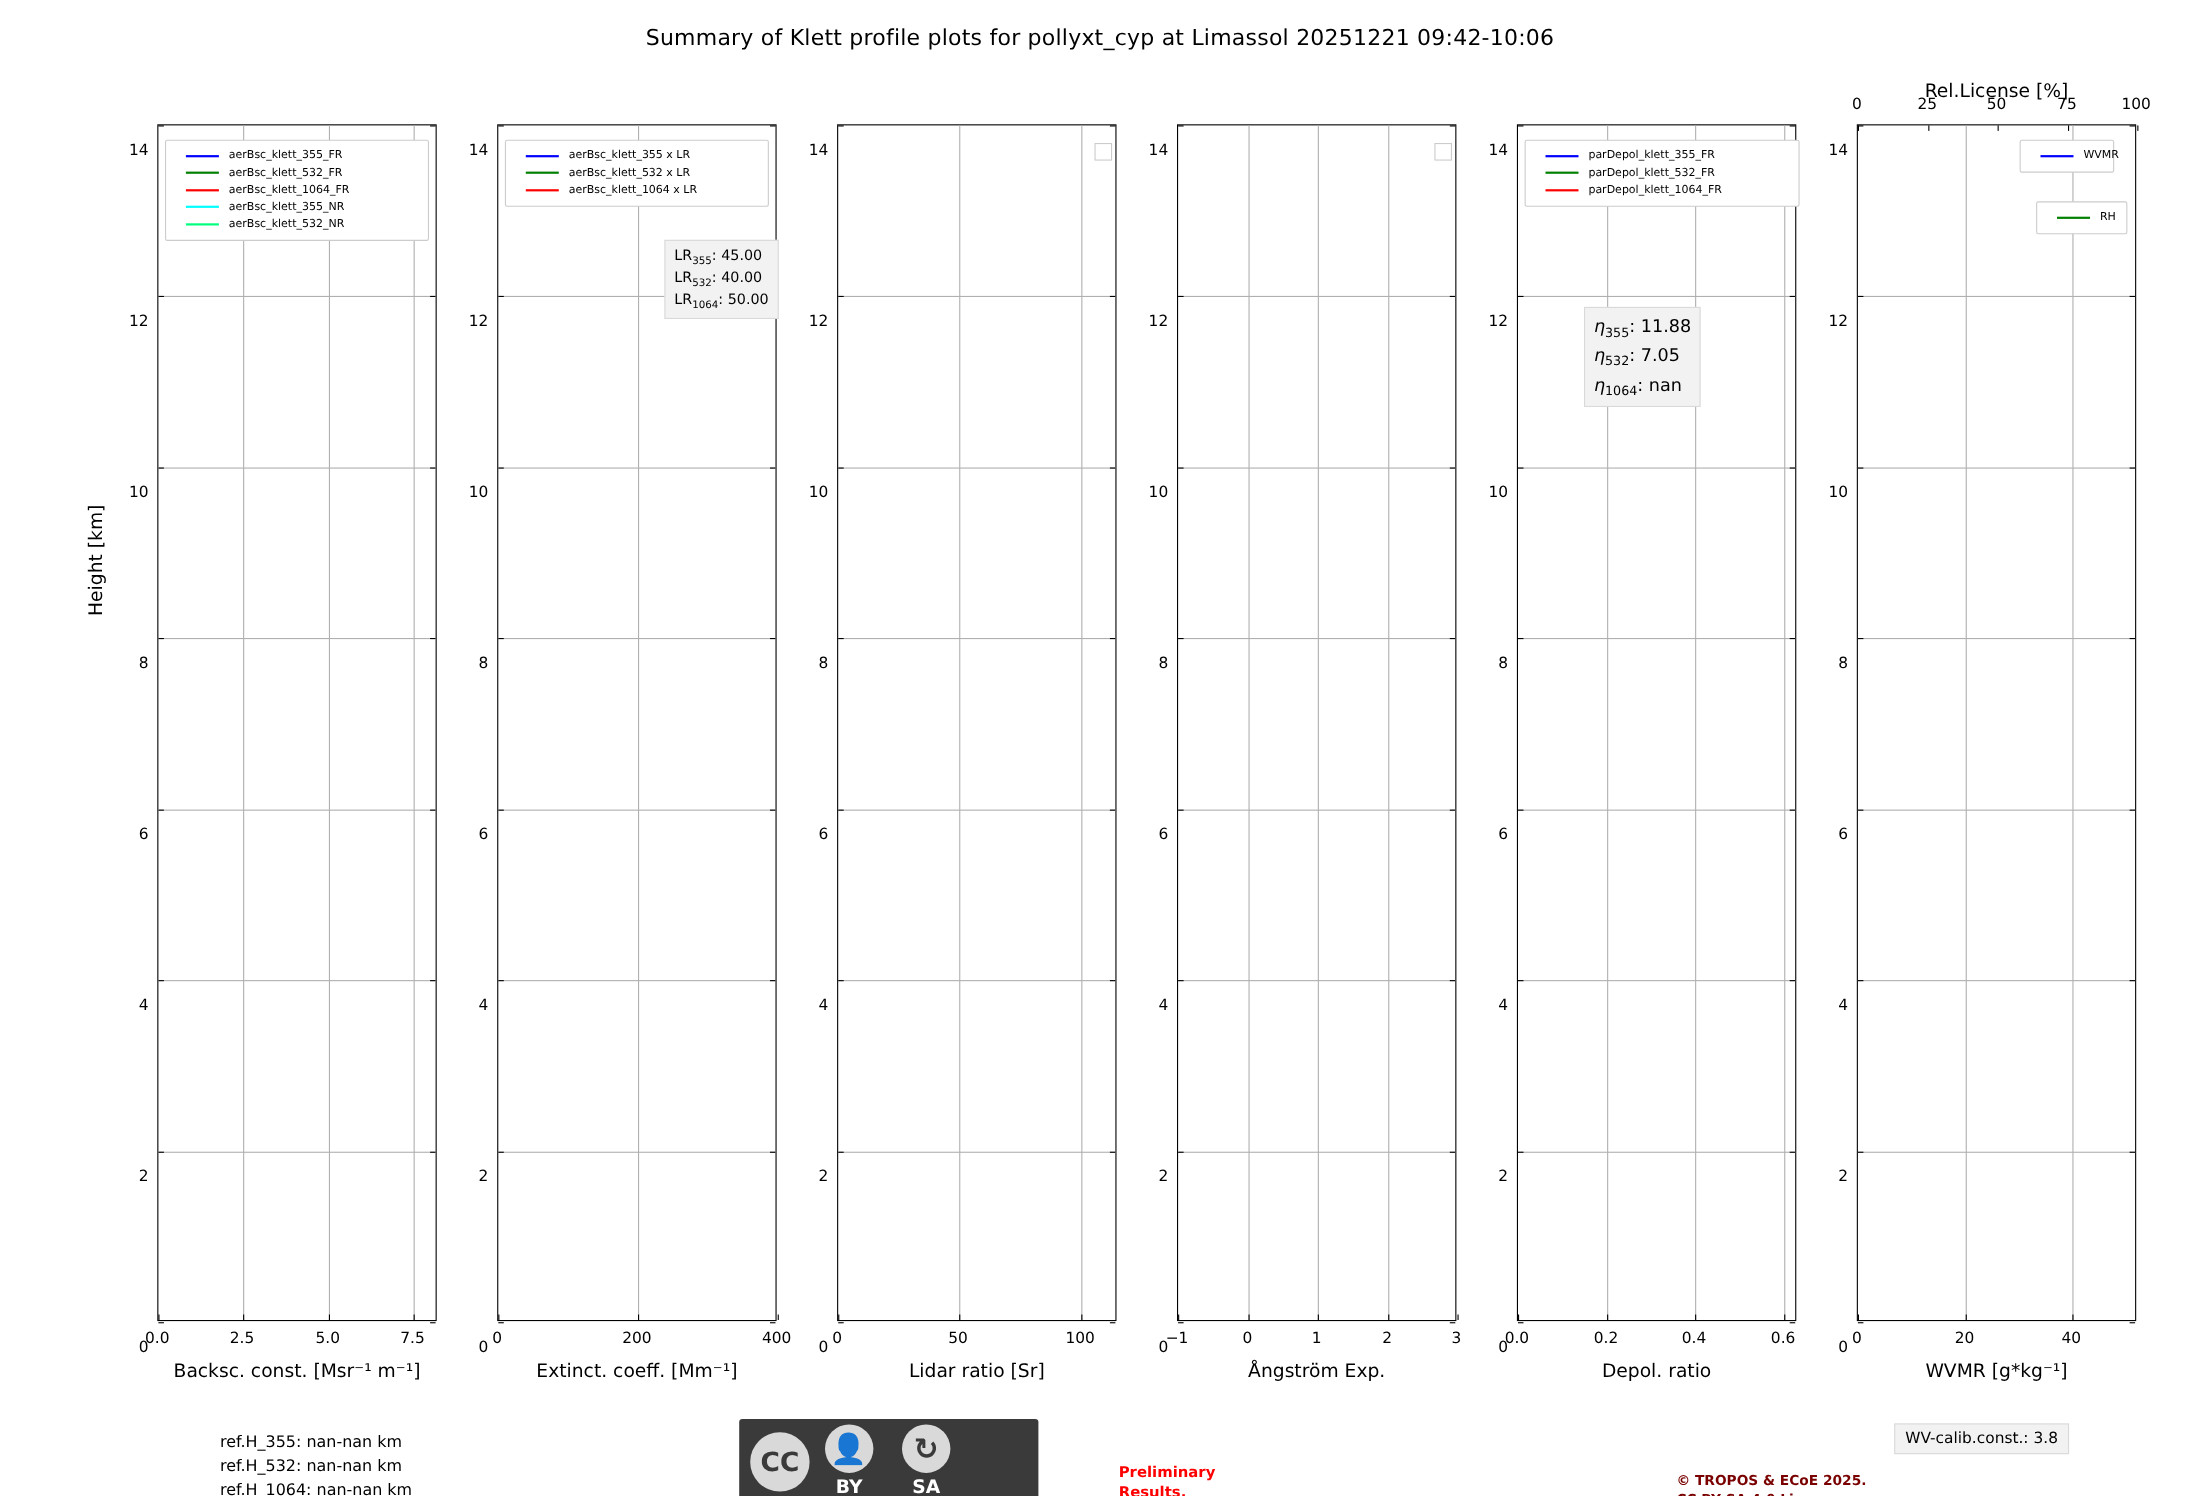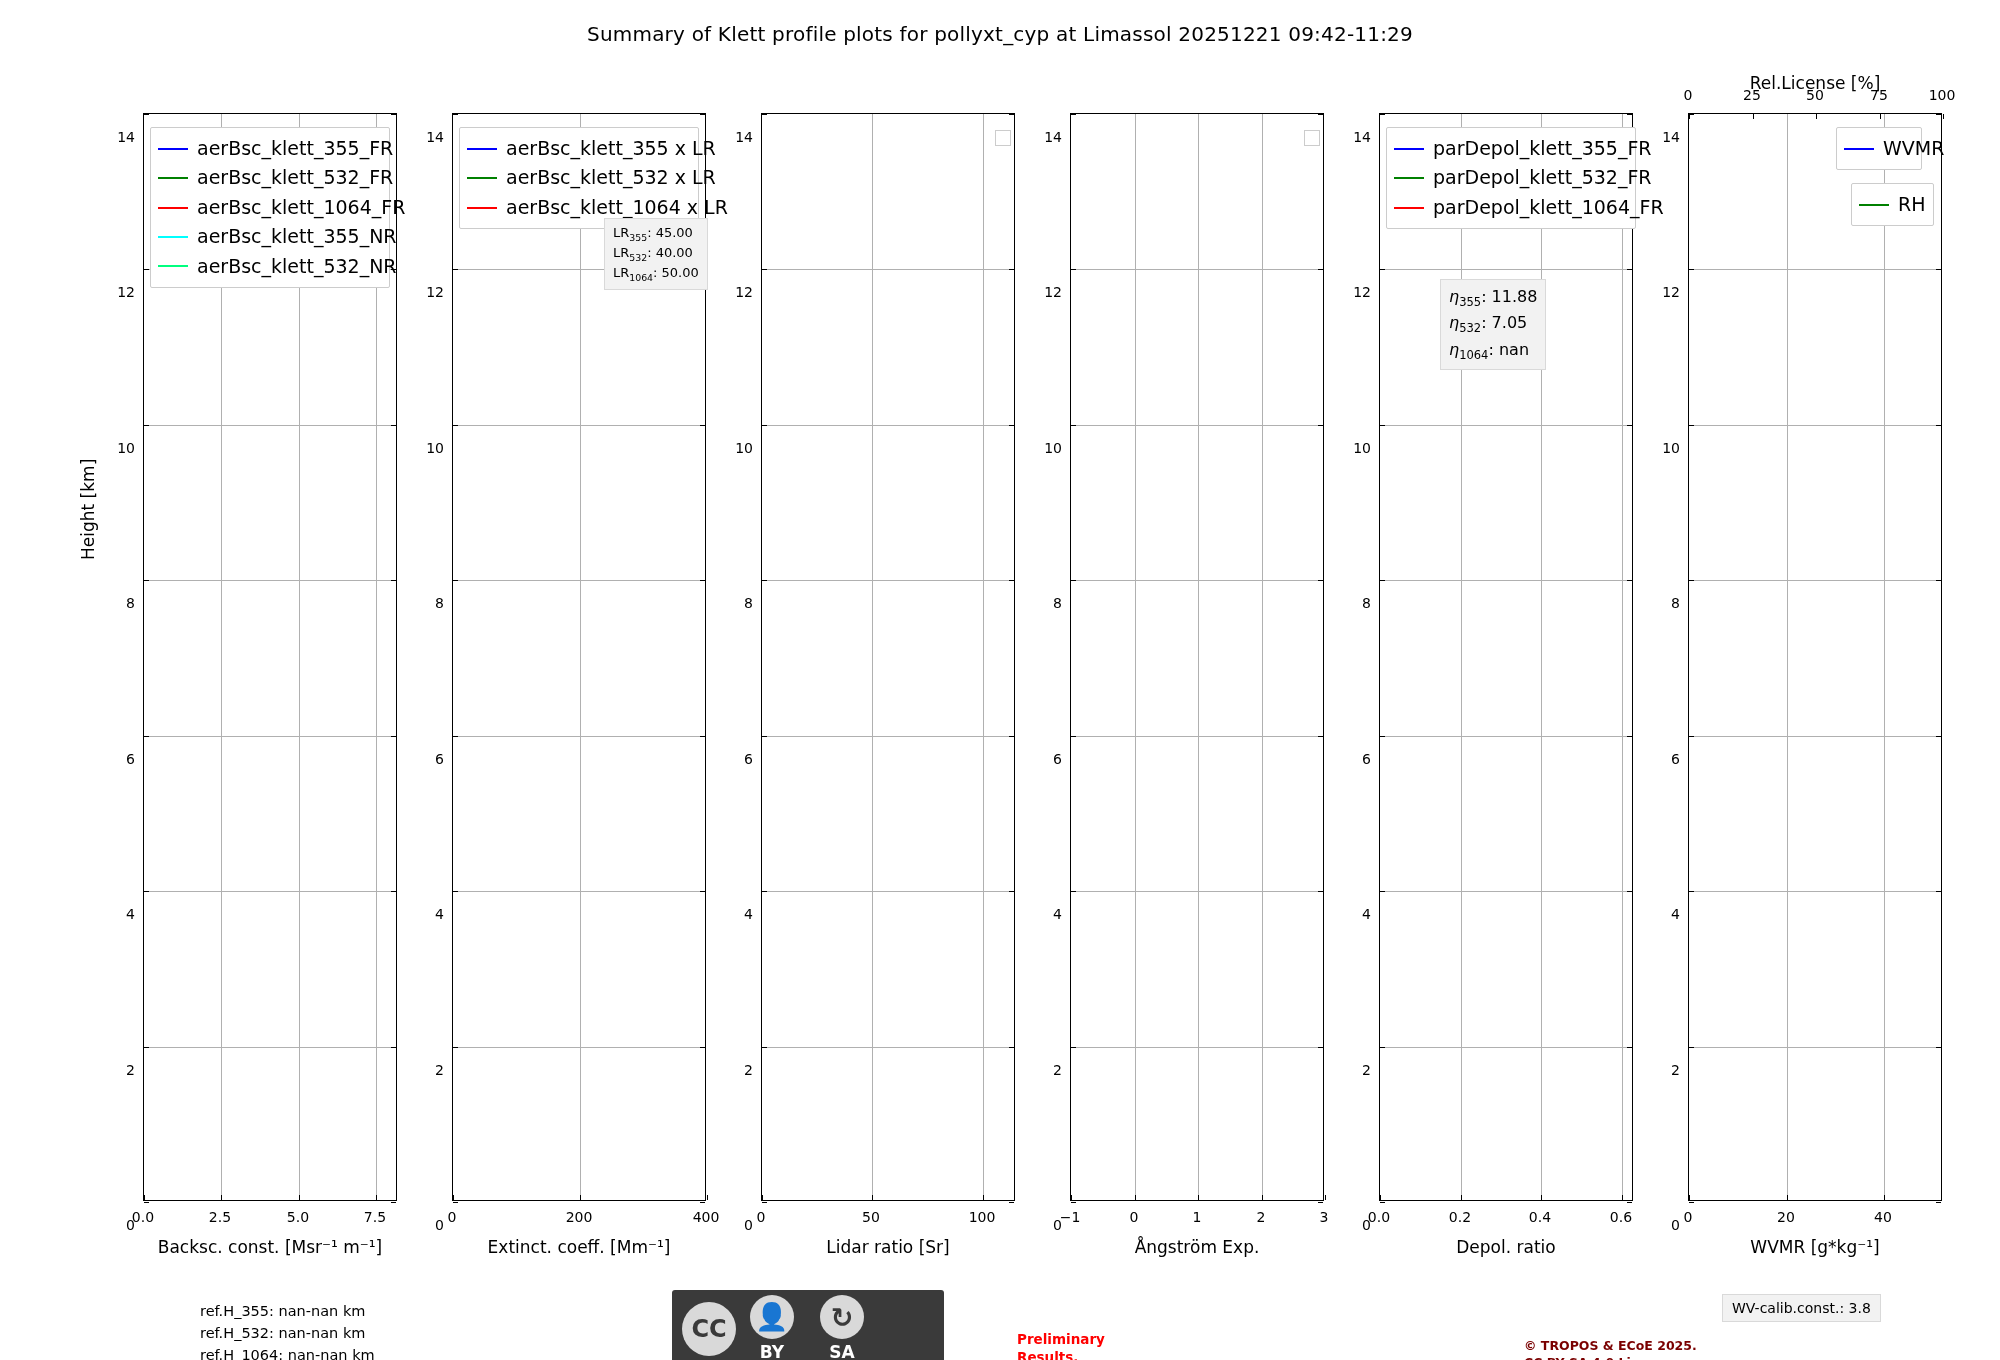--- a/index.html
+++ b/index.html
@@ -82,22 +82,22 @@
     text-align: center;
     white-space: nowrap;
     transform: translateX(-50%);
   }
   
   .legend {
     position: absolute;
     background: #ffffff;
     border: 1px solid #cccccc;
     border-radius: 2px;
-    padding: 6px 9px 6px 7px;
-    font-size: 19px;
+    padding: 6px 9px 6px 18px;
+    font-size: 10px;
     line-height: 1.55;
     box-sizing: border-box;
     text-align: right;
   }
   .legend-row {
     display: flex;
     align-items: center;
     white-space: nowrap;
   }
   .legend-swatch {
@@ -186,21 +186,21 @@
     background: #f2f2f2;
     border: 1px solid #d9d9d9;
     padding: 5px 9px;
     font-size: 14px;
     white-space: nowrap;
   }
 </style>
 </head>
 <body>
 
-<div class="fig-title">Summary of Klett profile plots for pollyxt_cyp at Limassol 20251221 09:42-11:29</div>
+<div class="fig-title">Summary of Klett profile plots for pollyxt_cyp at Limassol 20251221 09:42-10:06</div>
 <div class="ylabel-main">Height [km]</div>
 
 <div class="panel" id="p1" style="left:143px; width:254px;">
     <div class="tick-y" style="top: 1088px;"></div>
     <div class="tick-y right" style="top: 1088px;"></div>
     <div class="grid-line-h" style="top: 933px;"></div>
     <div class="tick-y" style="top: 933px;"></div>
     <div class="tick-y right" style="top: 933px;"></div>
     <div class="grid-line-h" style="top: 777px;"></div>
     <div class="tick-y" style="top: 777px;"></div>

